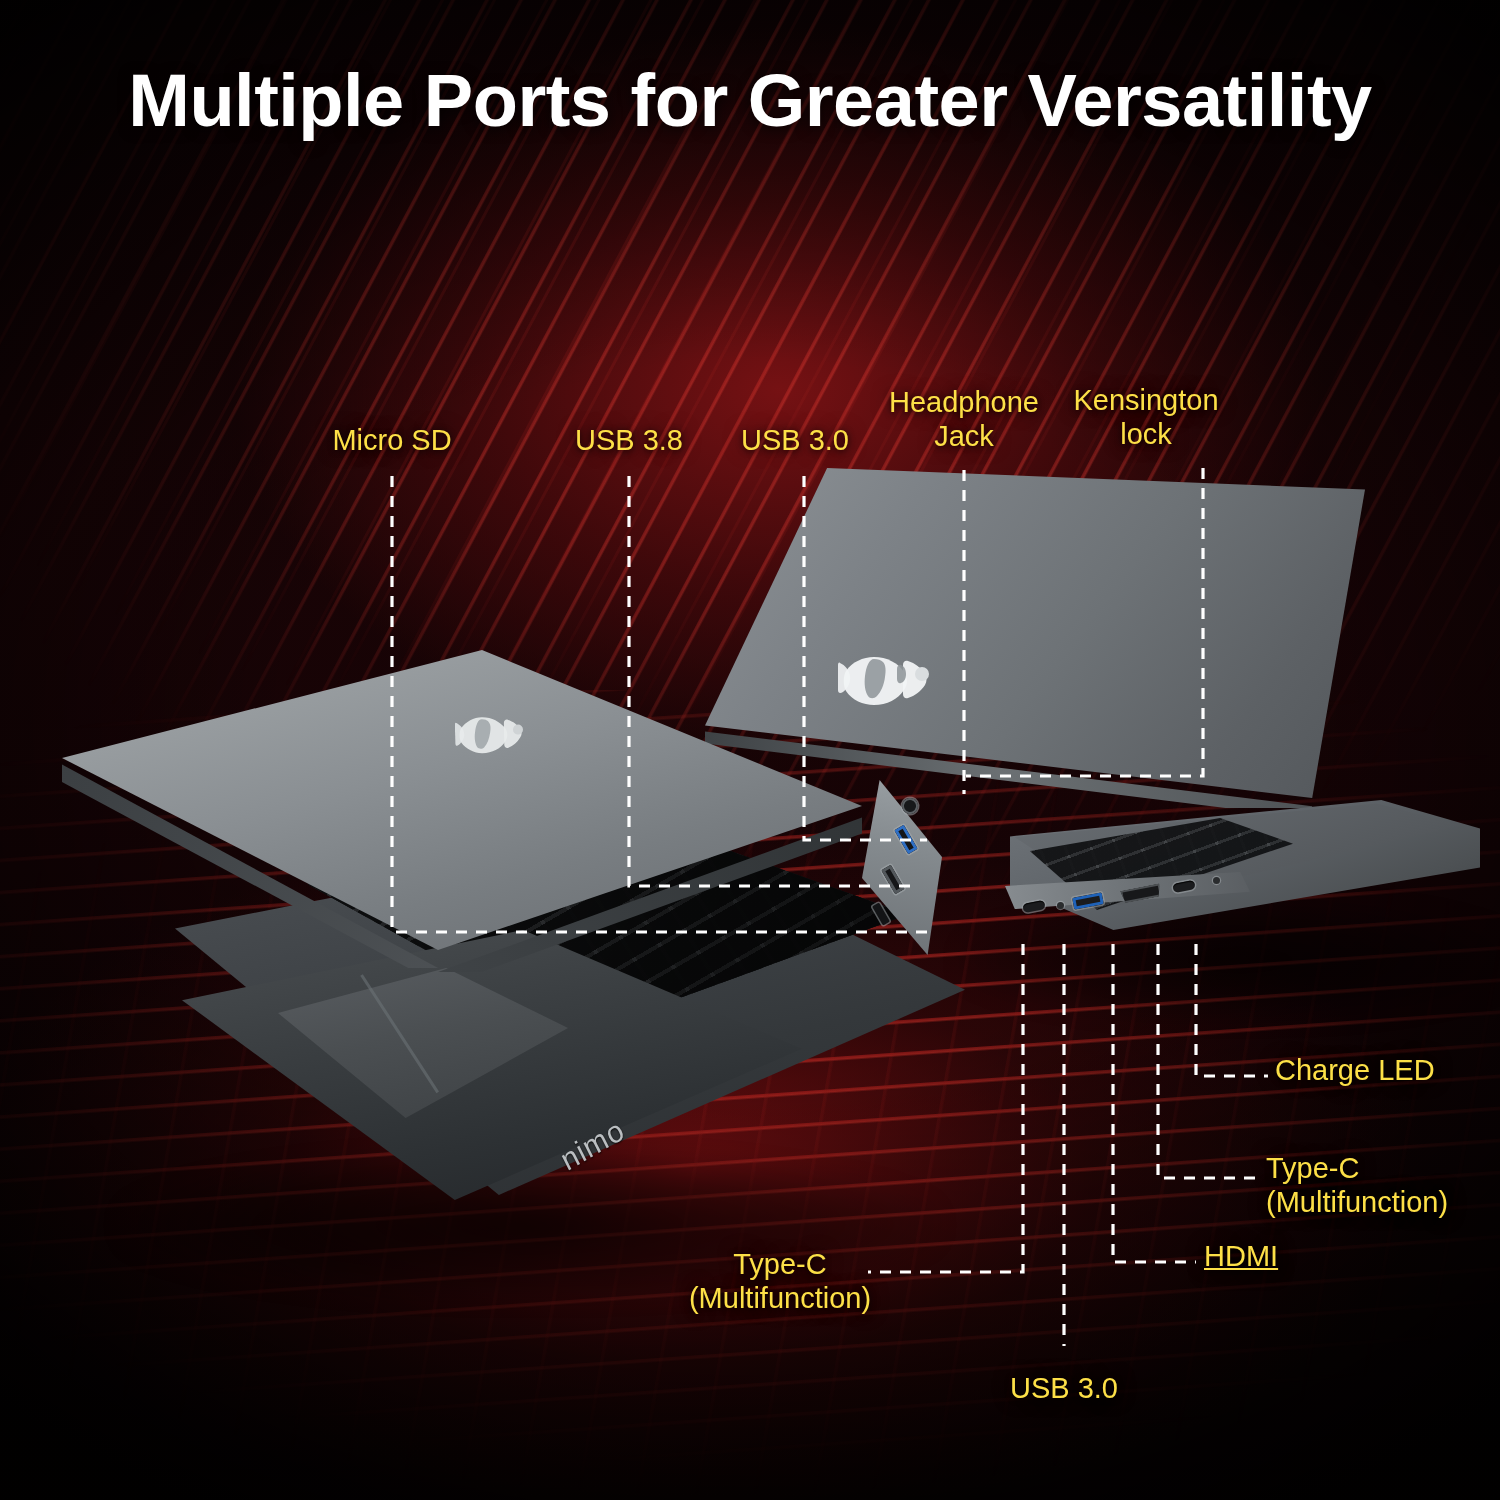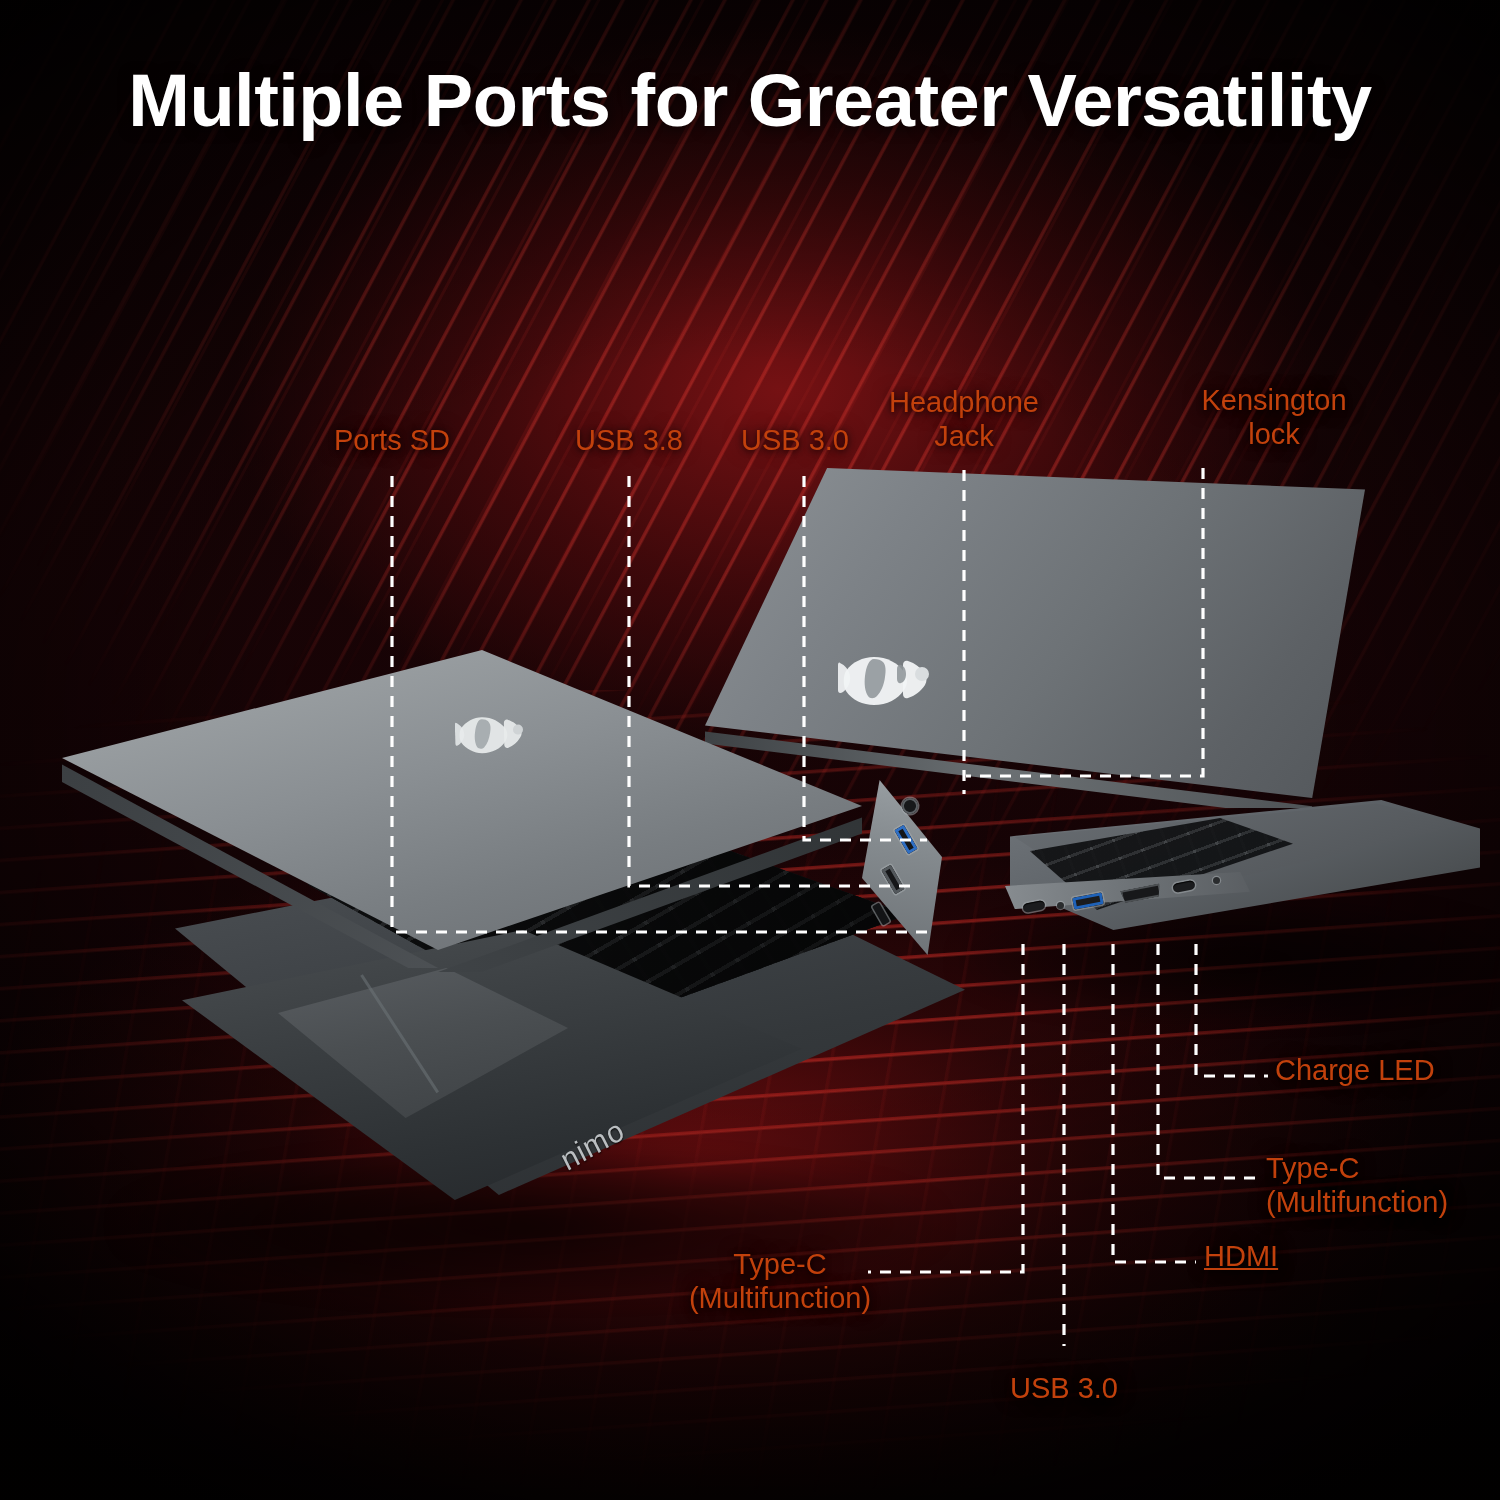--- a/index.html
+++ b/index.html
@@ -95,21 +95,21 @@
   .subtitle{
     margin-top:22px;
     font-size:40px; font-weight:400; color:#f2eeee;
     letter-spacing:-0.2px;
     text-shadow:0 2px 10px rgba(0,0,0,.7);
   }
 
   
   .lbl{
     position:absolute; z-index:40;
-    color:#c2410c; font-size:29px; line-height:1.16;
+    color:#fde047; font-size:29px; line-height:1.16;
     text-shadow:0 1px 6px rgba(0,0,0,.85), 0 0 18px rgba(0,0,0,.6);
     white-space:pre-line;
   }
   .lbl.c{ text-align:center; transform:translateX(-50%); }
   .lbl.l{ text-align:left; }
 
   
   #leaders{ position:absolute; inset:0; z-index:35; pointer-events:none; }
   #leaders path{ fill:none; stroke:#ffffff; stroke-width:3.2; stroke-dasharray:11 9; stroke-linecap:butt; }
 
@@ -349,26 +349,26 @@
 
     <path d="M1158 944 L1158 1178 L1258 1178"></path>
 
     <path d="M1113 944 L1113 1262 L1196 1262"></path>
 
     <path d="M1064 944 L1064 1346"></path>
 
     <path d="M1023 944 L1023 1272 L868 1272"></path>
   </svg>
 
-  <div class="lbl c" style="left:392px;  top:424px;">Ports SD</div>
+  <div class="lbl c" style="left:392px;  top:424px;">Micro SD</div>
   <div class="lbl c" style="left:629px;  top:424px;">USB 3.8</div>
   <div class="lbl c" style="left:795px;  top:424px;">USB 3.0</div>
   <div class="lbl c" style="left:964px;  top:386px;">Headphone
 Jack</div>
-  <div class="lbl c" style="left:1274px; top:384px;">Kensington
+  <div class="lbl c" style="left:1146px; top:384px;">Kensington
 lock</div>
 
   <div class="lbl l" style="left:1275px; top:1054px;">Charge LED</div>
   <div class="lbl l" style="left:1266px; top:1152px;">Type-C
 (Multifunction)</div>
   <div class="lbl l" style="left:1204px; top:1240px;text-decoration:underline;">HDMI</div>
   <div class="lbl c" style="left:1064px; top:1372px;">USB 3.0</div>
   <div class="lbl c" style="left:780px;  top:1248px;">Type-C
 (Multifunction)</div>
 

